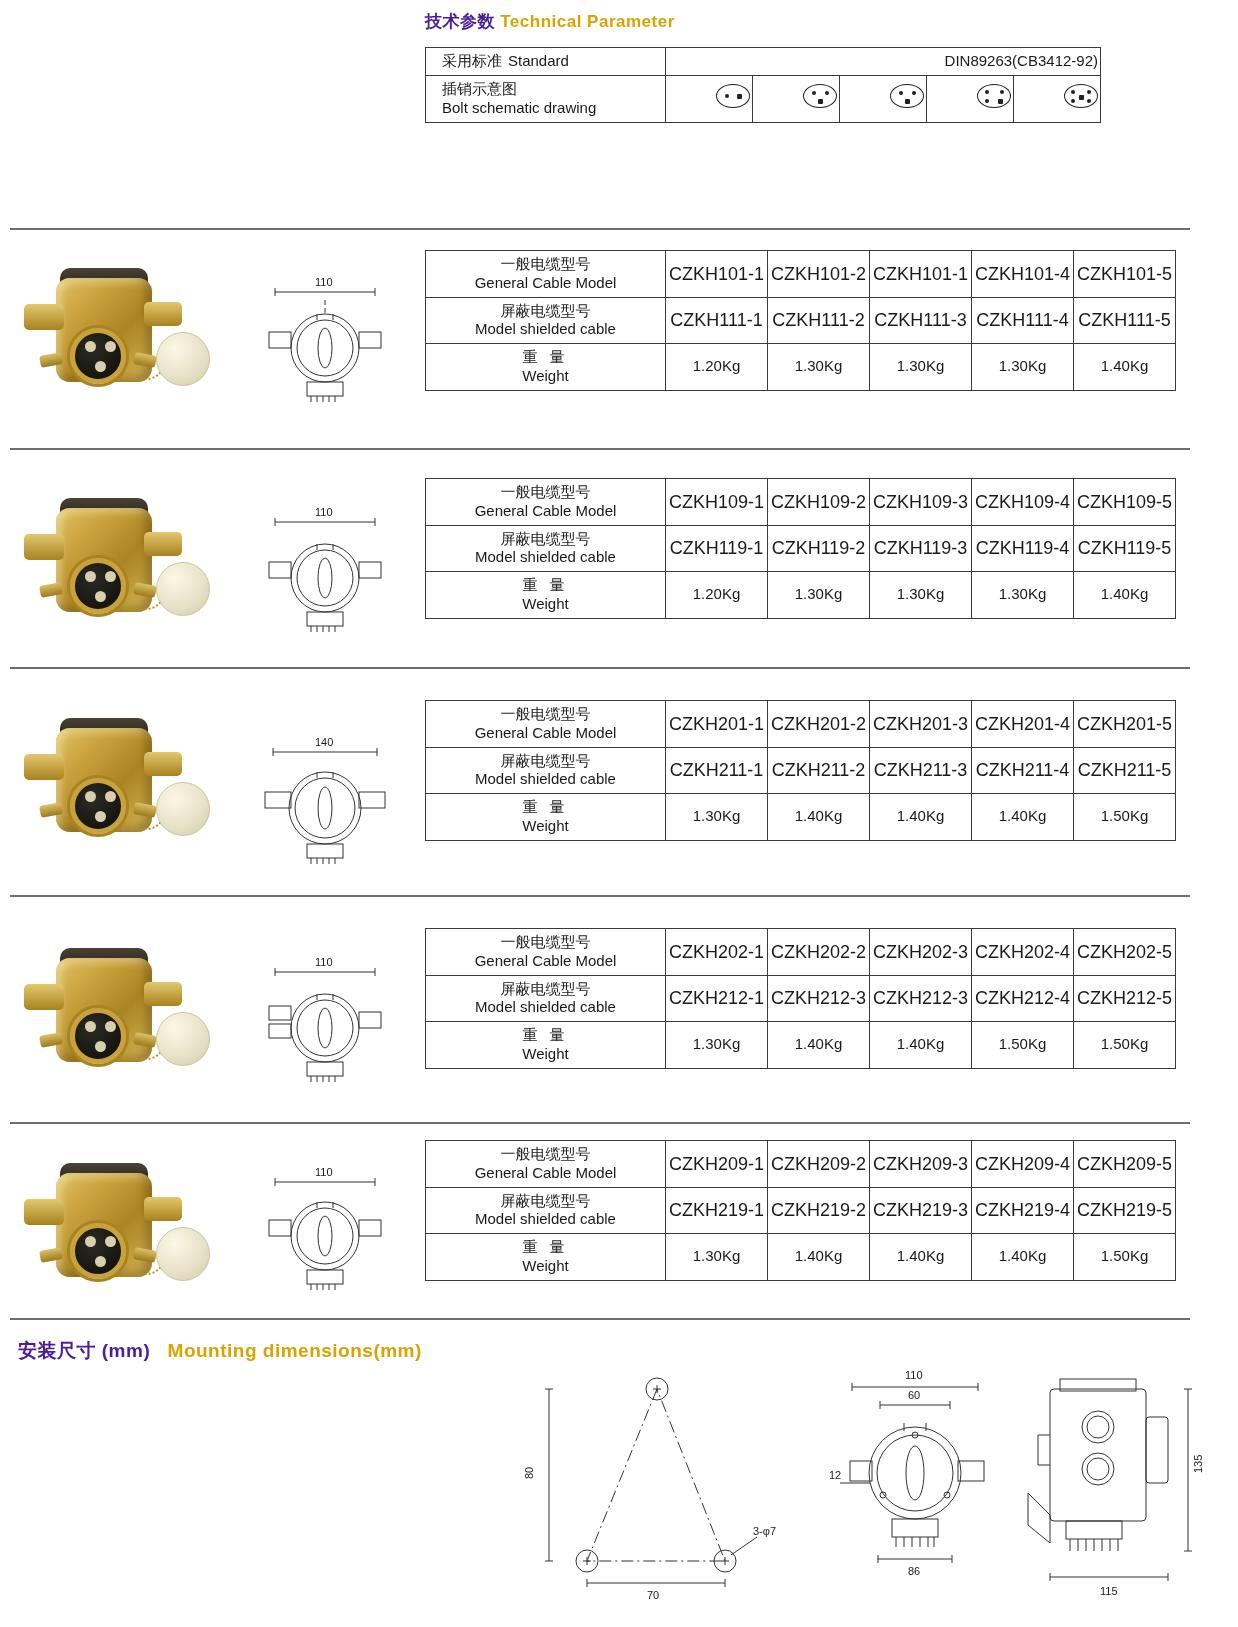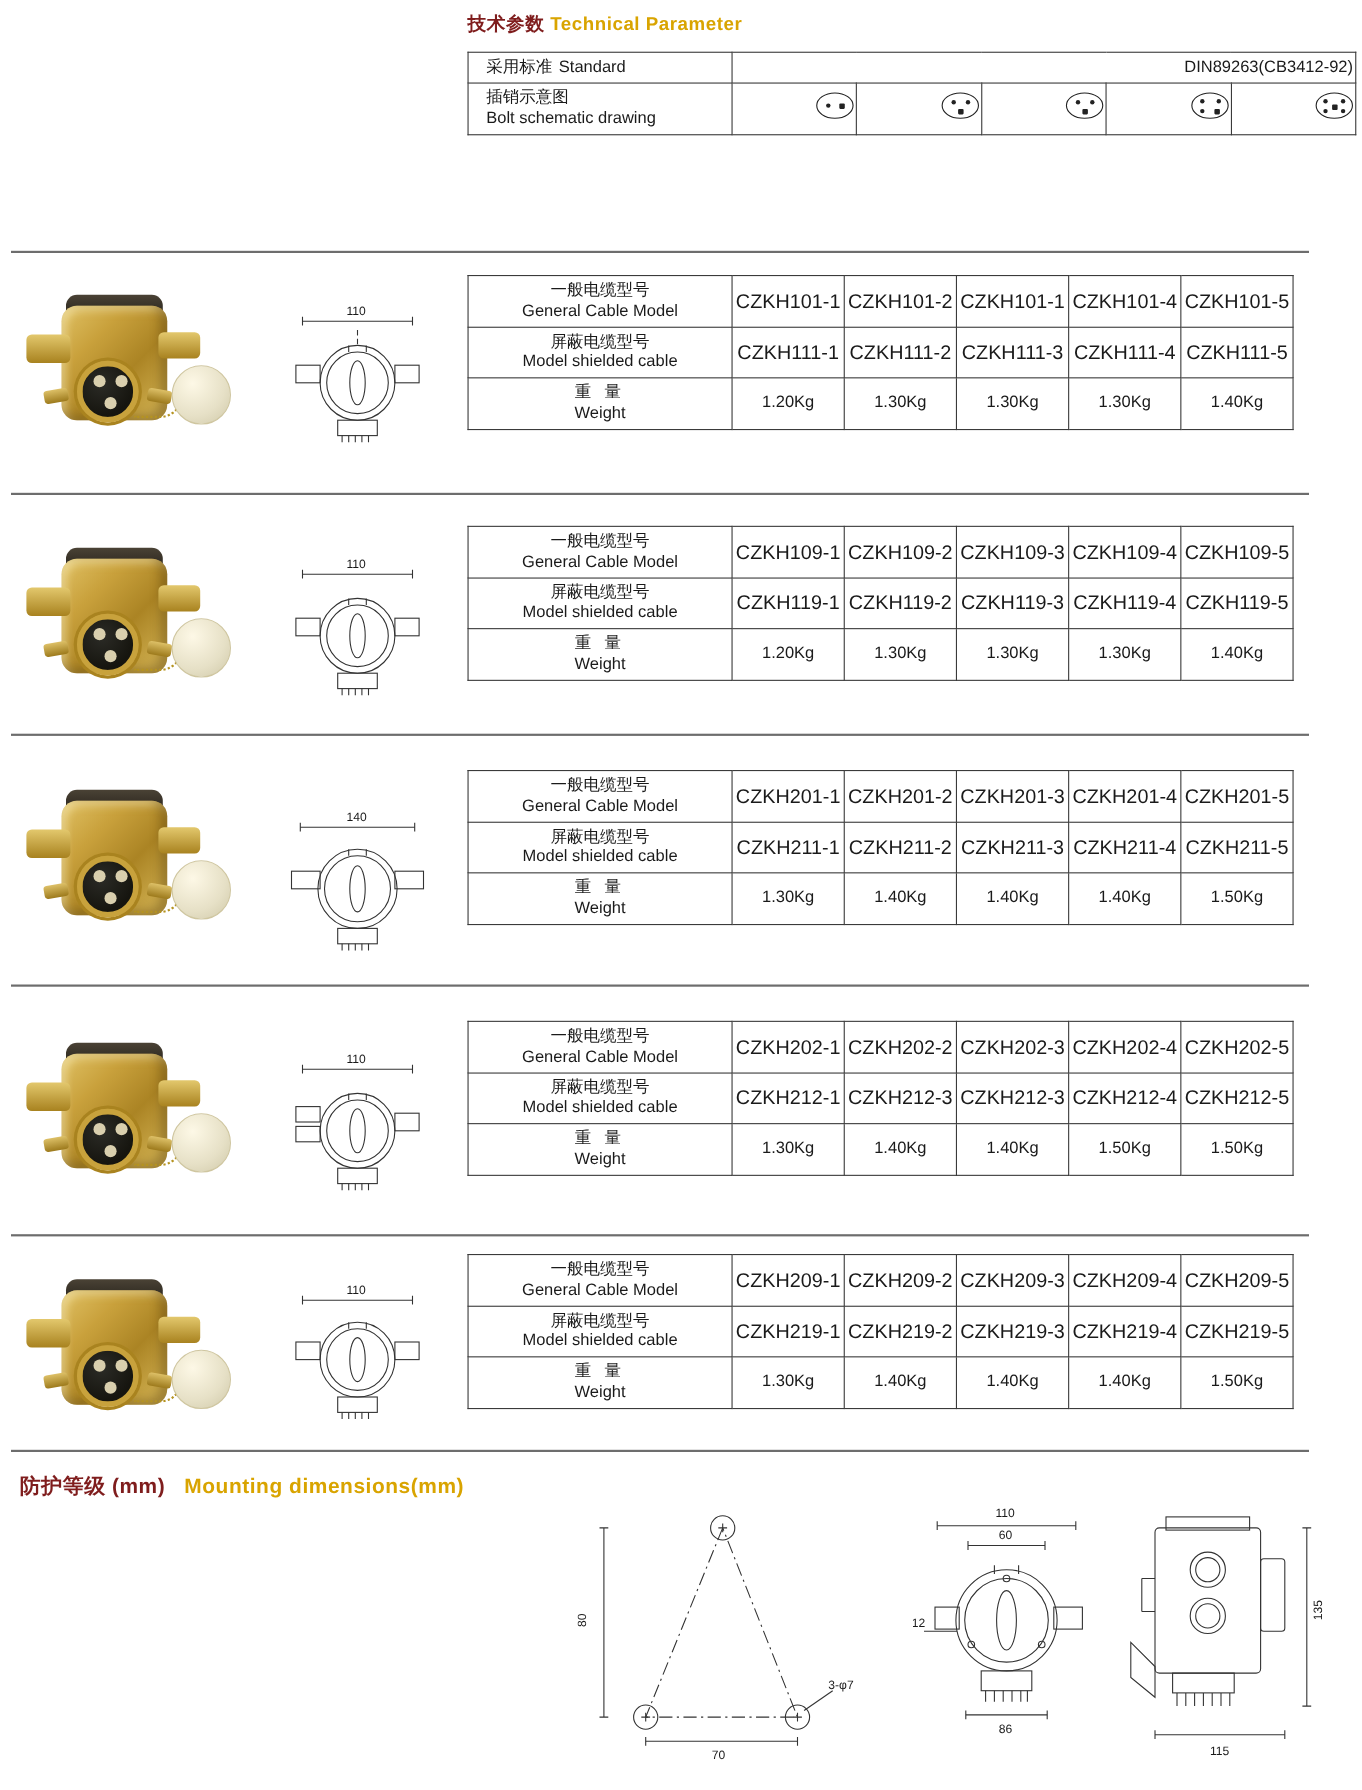--- a/index.html
+++ b/index.html
@@ -14,42 +14,42 @@
   }
   .page { position:relative; width:1238px; height:1627px; }
 
   
   .heading {
     font-weight:bold;
     font-size:17px;
     color:#d9a400;
     letter-spacing:0.5px;
   }
-  .heading .cn { color:#7f1d1d; }
+  .heading .cn { color:#4c1d95; }
   .heading .en { color:#d9a400; }
 
   #tech-heading { position:absolute; left:425px; top:10px; }
   #mount-heading { position:absolute; left:18px; top:1338px; font-size:19px; }
 
   
   table.tbl {
     border-collapse:collapse;
     table-layout:fixed;
   }
   table.tbl td {
     border:1px solid #3a3a3a;
     text-align:center;
     vertical-align:middle;
     font-size:15px;
     padding:4px 2px;
     line-height:1.25;
   }
 
   
-  #tech-table { position:absolute; left:425px; top:47px; width:808px; }
+  #tech-table { position:absolute; left:425px; top:47px; width:676px; }
   #tech-table td { height:28px;text-align:right; }
   #tech-table td.lab { width:240px; text-align:left; padding-left:16px; }
   #tech-table td.lab .cn { display:inline; }
   #tech-table td.lab .en { display:inline; padding-left:6px; }
   #tech-table td.two-line { line-height:1.25; }
   #tech-table td.two-line span { display:block; }
 
   .bolt-cell { height:44px !important; }
   .socket {
     width:34px; height:24px;
@@ -552,21 +552,21 @@
       <td>1.30Kg</td>
       <td>1.40Kg</td>
       <td>1.40Kg</td>
       <td>1.40Kg</td>
       <td>1.50Kg</td>
     </tr>
   </tbody>
     </table>
 
   <div id="mount-heading" class="heading">
-    <span class="cn">防护等级 (mm)</span>
+    <span class="cn">安装尺寸 (mm)</span>
     &nbsp;
     <span class="en">Mounting dimensions(mm)</span>
   </div>
 
   <div id="mount-area">
 
     <svg width="260" height="240" viewBox="0 0 260 240" style="position:absolute;left:525px;top:0;">
       <g stroke="#333" fill="none" stroke-width="1">
         <path d="M132 24 L62 196 L200 196 Z" stroke-dasharray="12,4,2,4"></path>
         <circle cx="132" cy="24" r="11"></circle>

